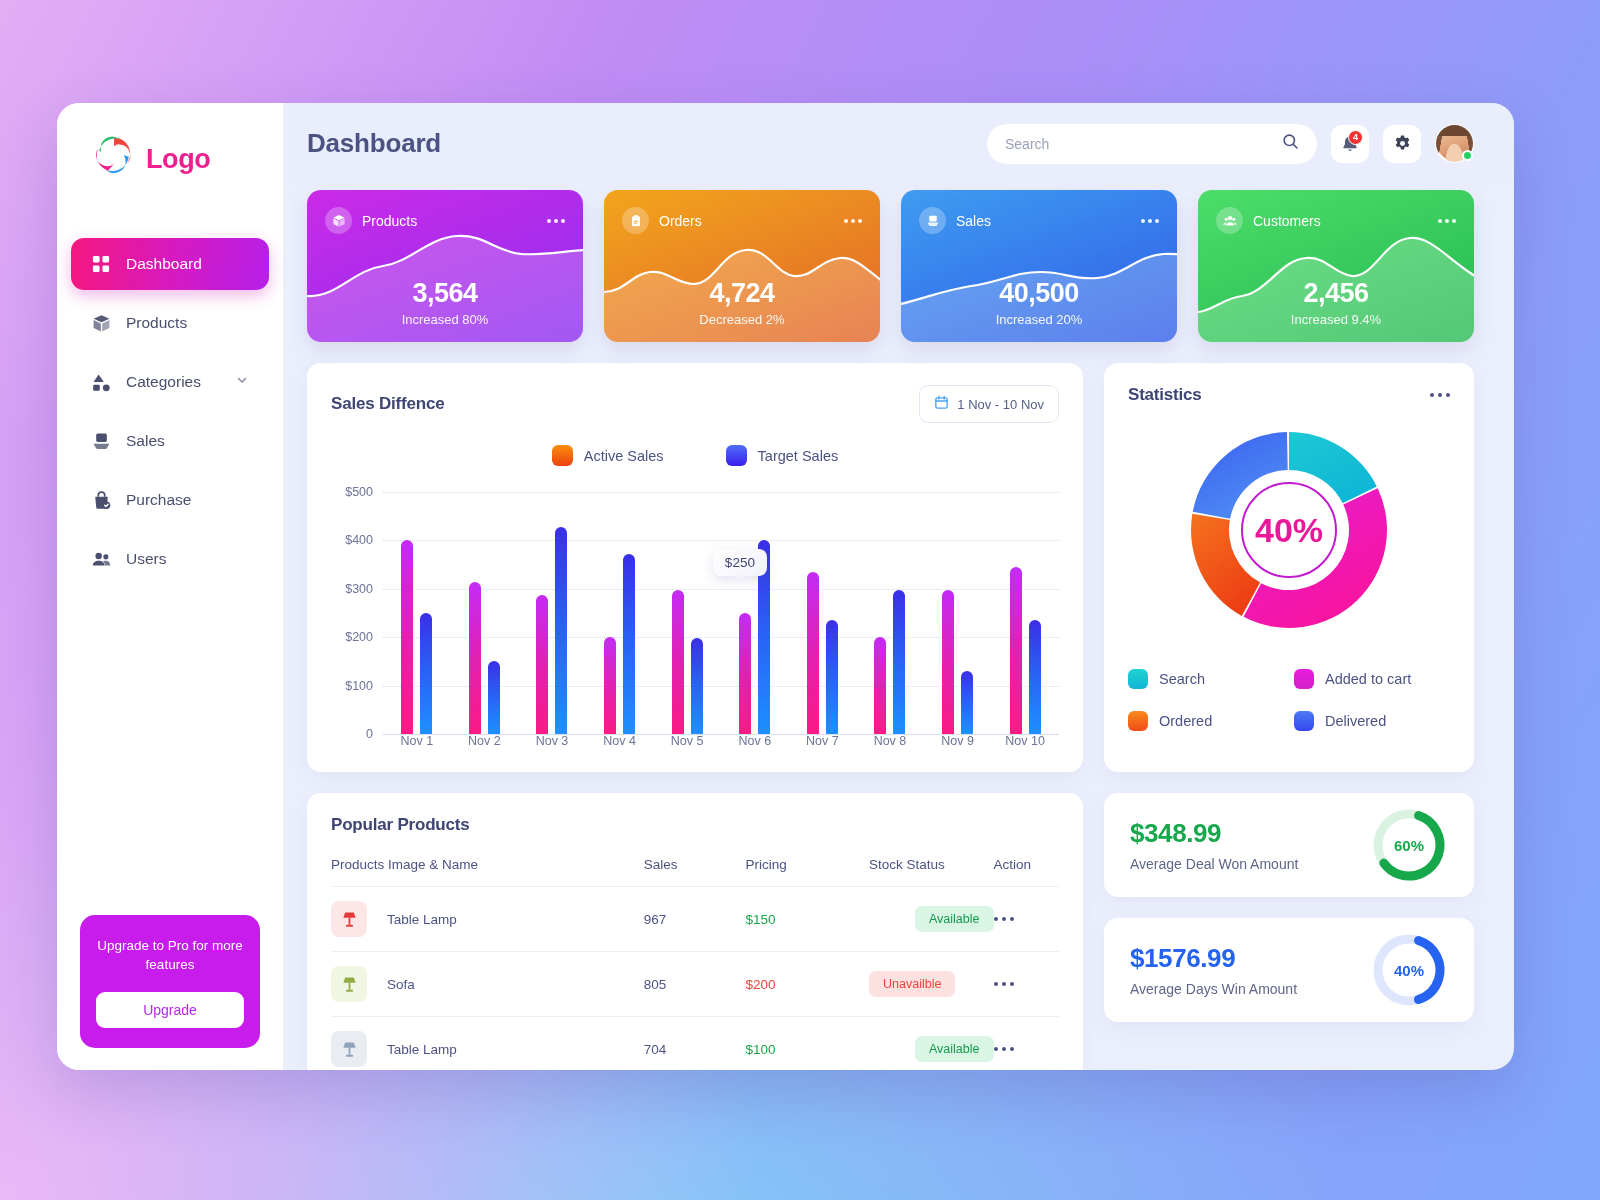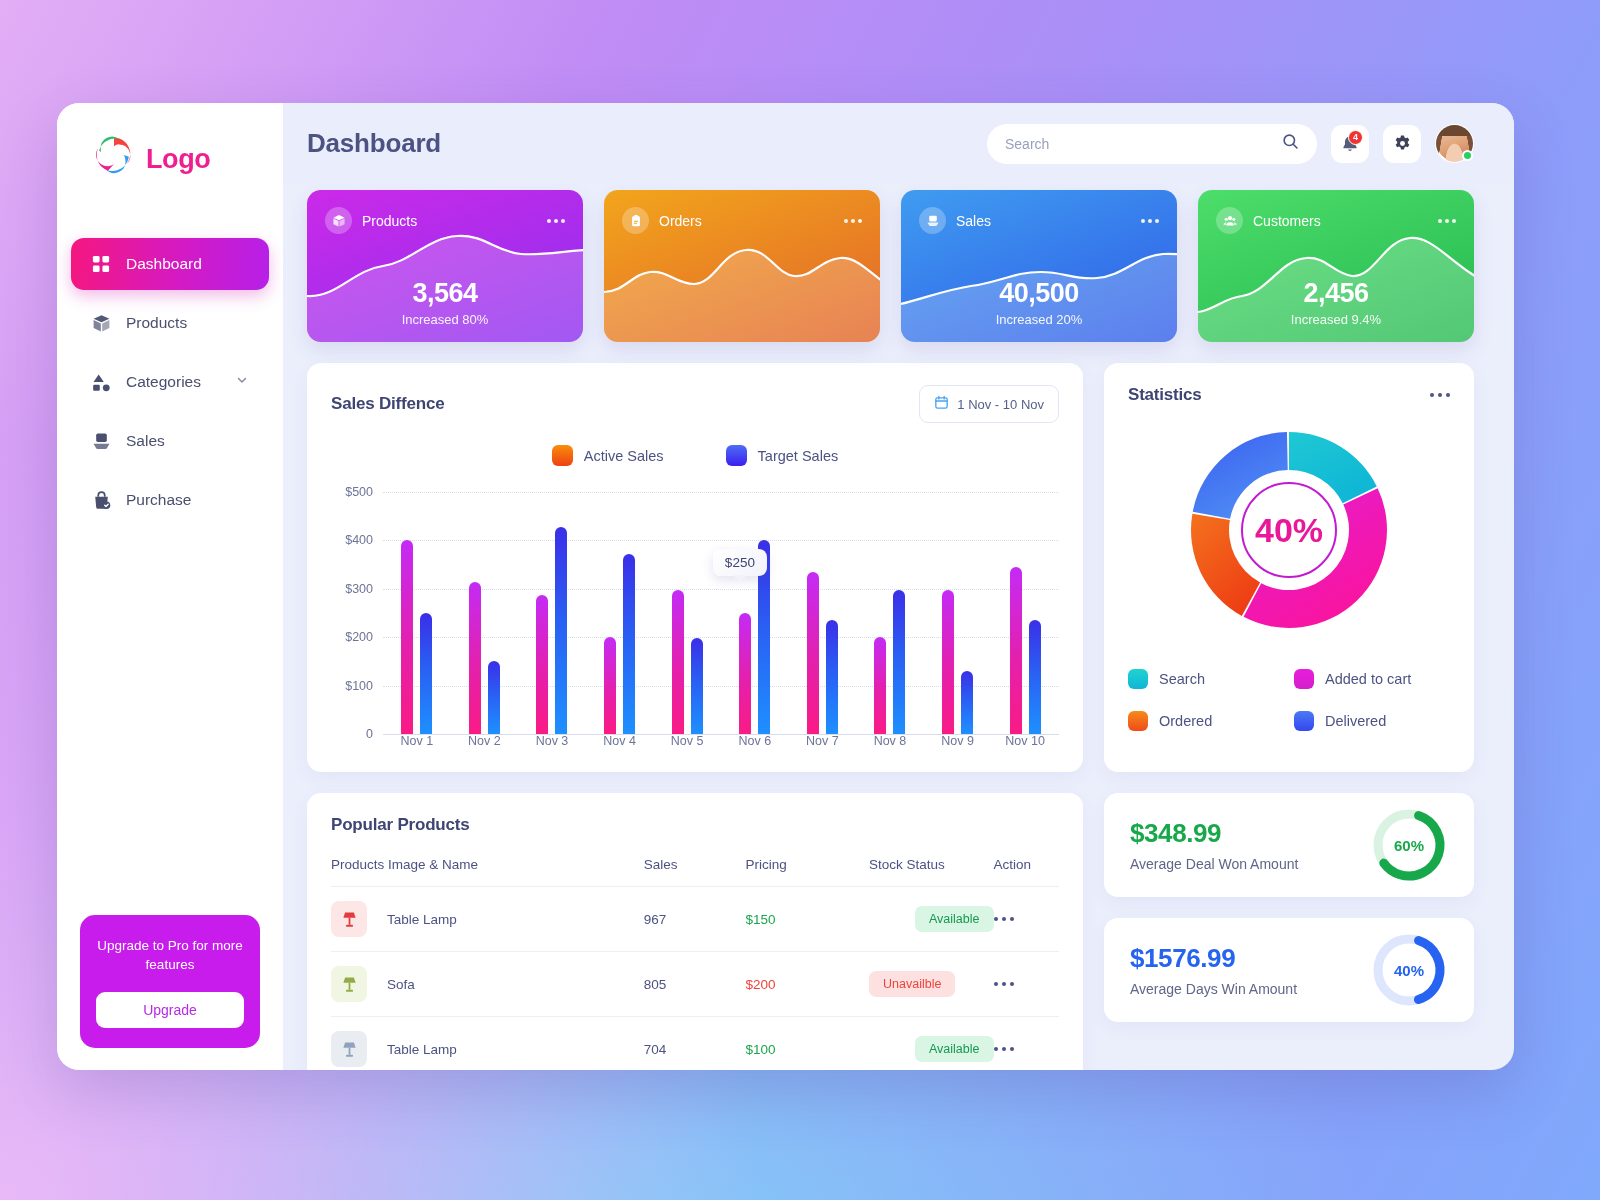--- a/index.html
+++ b/index.html
@@ -385,20 +385,31 @@
           <svg viewBox="0 0 20 20" width="19" height="19" fill="currentColor">
               <path d="M3.4 6h13.2l-1 11.2a1.8 1.8 0 0 1-1.8 1.6H6.2a1.8 1.8 0 0 1-1.8-1.6z"></path>
               <path d="M6.6 6V4.6a3.4 3.4 0 0 1 6.8 0V6" fill="none" stroke="currentColor" stroke-width="1.8"></path>
               <circle cx="15.2" cy="15" r="4" fill="currentColor"></circle>
               <path d="M13.4 15.1 14.7 16.4 17 13.9" fill="none" stroke="#fff" stroke-width="1.5" stroke-linecap="round" stroke-linejoin="round"></path>
             </svg>
         </span>
         <span class="nav-label">Purchase</span>
       </div>
 
+      <div class="nav-item">
+        <span class="ico">
+          <svg viewBox="0 0 20 20" width="19" height="19" fill="currentColor">
+              <circle cx="7" cy="6.4" r="3.4"></circle>
+              <circle cx="14.6" cy="7.2" r="2.7"></circle>
+              <path d="M.8 16.4c0-3.2 2.8-5 6.2-5s6.2 1.8 6.2 5z"></path>
+              <path d="M13.6 16.4c0-2.1-.8-3.6-2.1-4.5 1-.4 2-.5 3.1-.5 3 0 4.6 1.6 4.6 5z" opacity=".75"></path>
+            </svg>
+        </span>
+        <span class="nav-label">Users</span>
+      </div>
     </nav>
 
     <div class="upgrade-card">
       <div class="upgrade-text">Upgrade to Pro for more features</div>
       <button class="upgrade-btn">Upgrade</button>
     </div>
   </aside>
 
   <div class="main">
 
@@ -476,20 +487,24 @@
                   <rect x="7.4" y="1.4" width="5.2" height="3.4" rx="1.2"></rect>
                   <path d="M7.6 10.4h4.8M7.6 13.2h3.2" stroke="#f2a51c" stroke-width="1.4" stroke-linecap="round"></path>
                 </svg>
             </span>
             <span class="stat-name">Orders</span>
             <span class="stat-dots">
                 <i></i>
                 <i></i>
                 <i></i>
               </span>
+          </div>
+          <div class="stat-body">
+            <div class="stat-value">4,724</div>
+            <div class="stat-sub">Decreased 2%</div>
           </div>
         </div>
 
         <div class="stat-card" id="sc2" style="background: linear-gradient(160deg, rgb(63, 156, 240) 0%, rgb(47, 91, 232) 100%);">
           <svg class="wave" viewBox="0 0 300 112" preserveAspectRatio="none">
             <path d="M0 74 C24 68 44 60 70 56 C100 52 112 42 140 42 C164 42 172 50 196 48 C222 46 236 26 262 24 C280 23 290 26 300 28 L300 112 L0 112 Z" fill="rgba(255,255,255,.22)"></path>
             <path d="M0 74 C24 68 44 60 70 56 C100 52 112 42 140 42 C164 42 172 50 196 48 C222 46 236 26 262 24 C280 23 290 26 300 28" fill="none" stroke="#fff" stroke-width="2.2"></path>
           </svg>
           <div class="stat-head">
             <span class="stat-ico">

